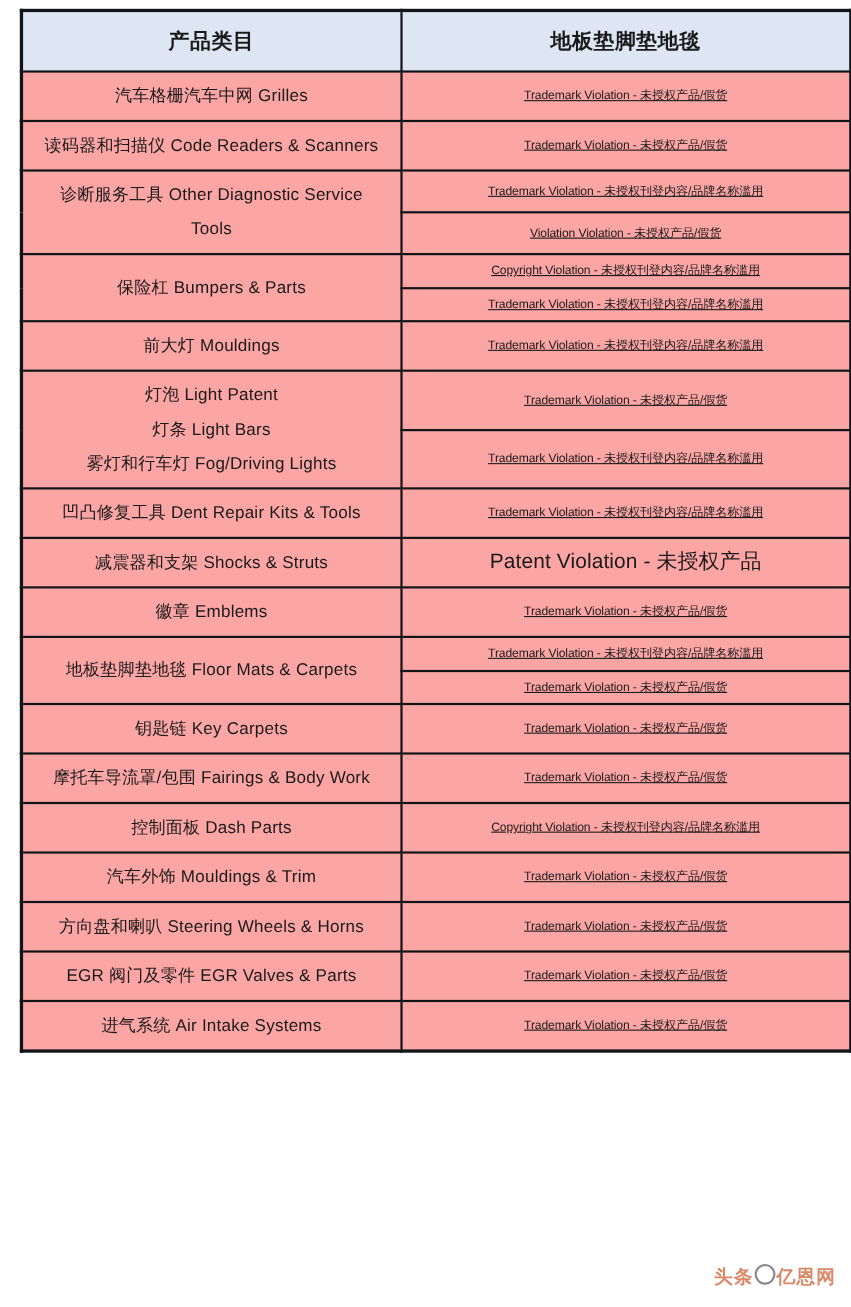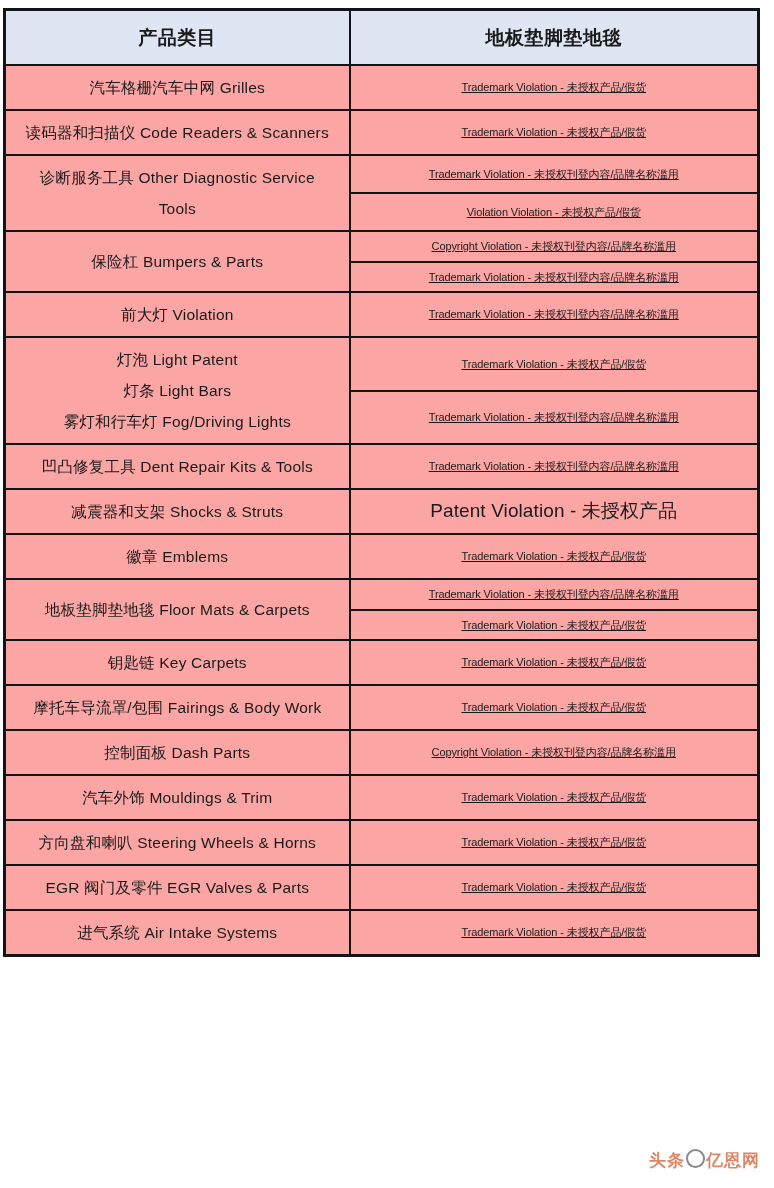--- a/index.html
+++ b/index.html
@@ -17,21 +17,21 @@
   }
   .page {
     position: relative;
     width: 774px;
     height: 1188px;
     background: #ffffff;
     box-sizing: border-box;
   }
   .table-wrap {
     position: absolute;
-    left: 3px;
+    left: 18px;
     top: 8px;
     width: 754px;
     border-radius: 24px;
   }
   table.infringement-table {
     border-collapse: collapse;
     table-layout: fixed;
     width: 754px;
     border: 3px solid #111418;
   }
@@ -140,21 +140,21 @@
             <td class="cat-cell" rowspan="2">
               <span class="rowline">保险杠  Bumpers &amp; Parts</span>
             </td>
             <td class="act-cell long">Copyright Violation -  未授权刊登内容/品牌名称滥用</td>
           </tr>
           <tr>
             <td class="act-cell long">Trademark Violation -  未授权刊登内容/品牌名称滥用</td>
           </tr>
           <tr>
             <td class="cat-cell">
-              <span class="rowline">前大灯  Violation</span>
+              <span class="rowline">前大灯  Mouldings</span>
             </td>
             <td class="act-cell long">Trademark Violation -  未授权刊登内容/品牌名称滥用</td>
           </tr>
           <tr>
             <td class="cat-cell" rowspan="2">
               <span class="rowline">灯泡  Light Patent</span>
               <span class="rowline">灯条  Light Bars</span>
               <span class="rowline">雾灯和行车灯  Fog/Driving Lights</span>
             </td>
             <td class="act-cell long">Trademark Violation -  未授权产品/假货</td>

